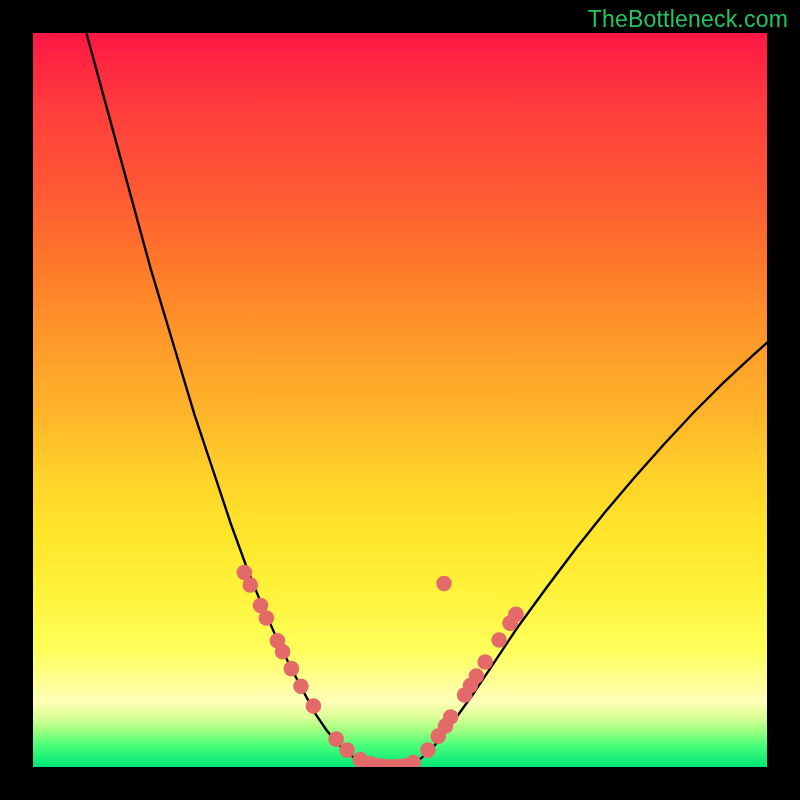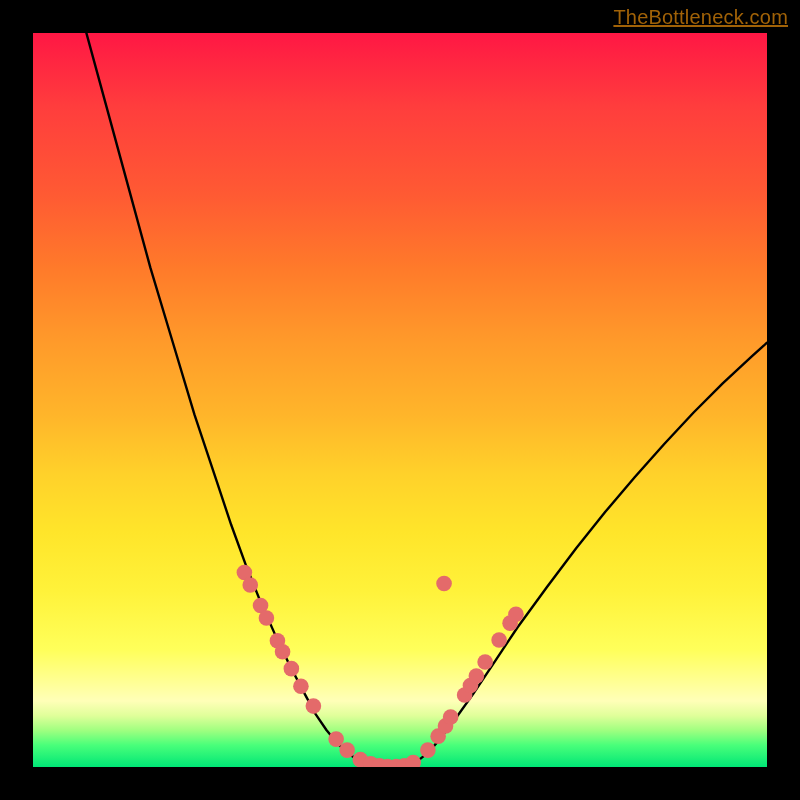--- a/index.html
+++ b/index.html
@@ -33,26 +33,25 @@
       #e0ff9a 93%,
       #a0ff80 95%,
       #4aff7a 97%,
       #00e676 100%
     );
   }
   .watermark {
     position: absolute;
     top: 6px;
     right: 12px;
-    color: #a16207;
-    font-size: 20px;
+    color: #22c55e;
+    font-size: 23px;
     font-weight: 500;
     letter-spacing: 0.2px;
     user-select: none;
-    text-decoration: underline;
   }
   svg.plot {
     position: absolute;
     left: 0;
     top: 0;
     width: 734px;
     height: 734px;
   }
 </style>
 </head>

